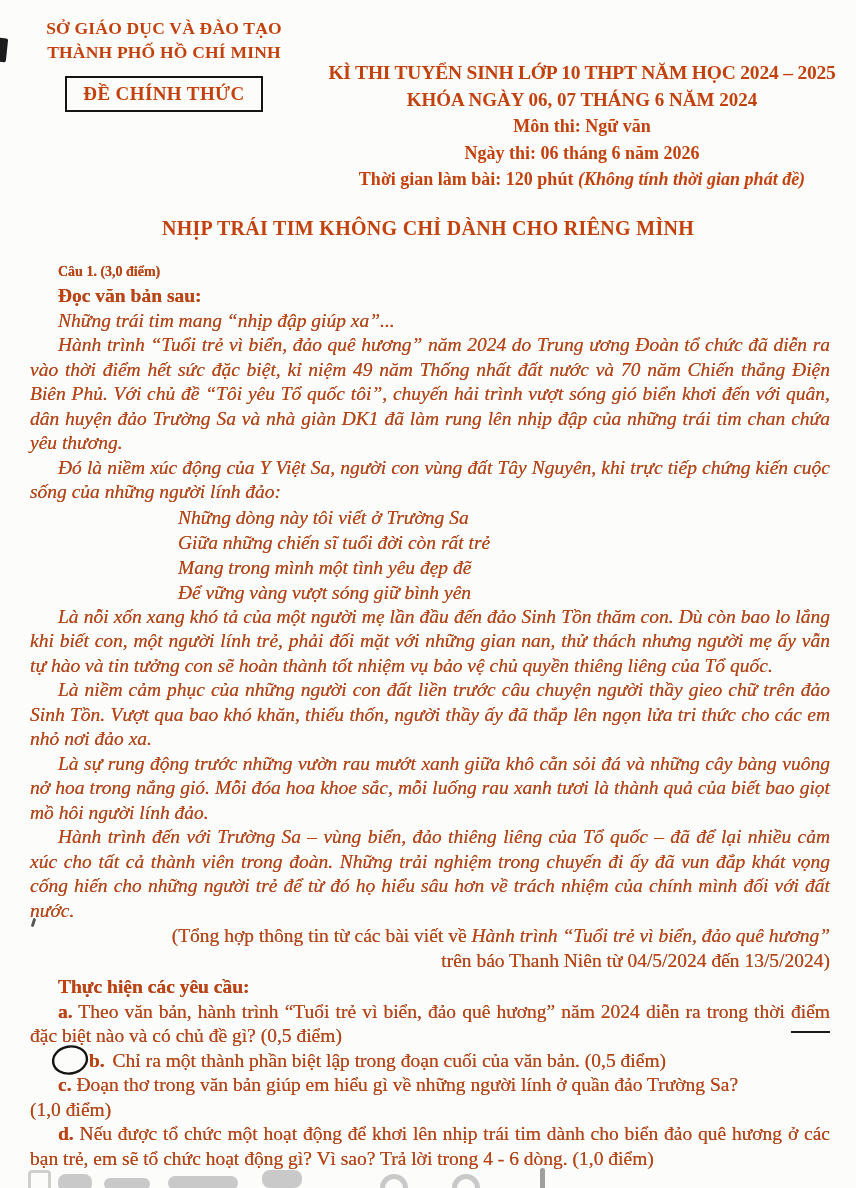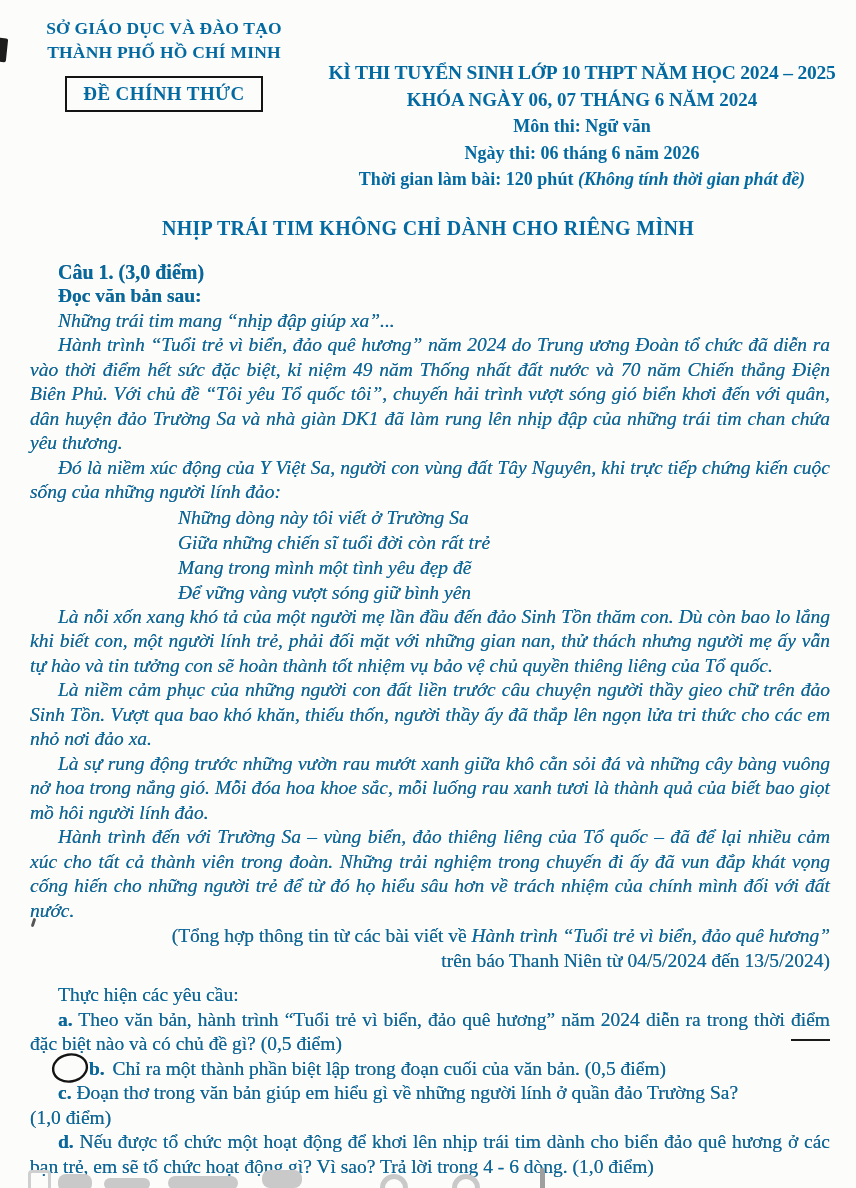--- a/index.html
+++ b/index.html
@@ -1,43 +1,43 @@
 <!DOCTYPE html>
 <html><head>
 <meta charset="utf-8">
 <style>
   html,body{margin:0;padding:0;background:#e8e8e8;}
   .page{
     position:relative;width:856px;height:1188px;margin:0 auto;
-    background:#fcfcfa;color:#0369a1;overflow:hidden;
+    background:#fcfcfa;color:#c2410c;overflow:hidden;
     font-family:"Liberation Serif",serif;
   }
   
   .header{display:flex;padding:16px 10px 0 14px;}
   .h-left{width:300px;text-align:center;flex:0 0 auto;}
   .h-left .org{font-weight:bold;font-size:17.5px;line-height:24px;letter-spacing:.2px;}
   .stamp-box{display:inline-block;border:2.5px solid #141414;padding:5px 16px;margin-top:12px;
              font-weight:bold;font-size:19px;letter-spacing:.4px;}
   .pages-note{margin-top:18px;font-weight:bold;font-style:italic;font-size:17.5px;}
   .h-right{flex:1;text-align:center;padding-left:4px;margin-top:44px;}
   .h-right .r1{font-weight:bold;font-size:19.5px;line-height:26px;letter-spacing:-0.2px;}
   .h-right .r2{font-weight:bold;font-size:19px;line-height:27px;}
   .h-right .r3,.h-right .r4,.h-right .r5{font-weight:bold;font-size:18px;line-height:26.5px;}
   .h-right .it{font-style:italic;}
   
   .doc-title{text-align:center;font-weight:bold;font-size:20px;letter-spacing:.3px;margin-top:24px;}
   .content{padding:0 26px 0 30px;font-size:19.5px;line-height:24.5px;
            text-shadow:0 0 .5px rgba(25,25,25,.6);}
-  .q-head{font-weight:bold;font-size:20px;margin:20px 0 0 28px;}
+  .q-head{font-weight:bold;font-size:14px;margin:20px 0 0 28px;}
   .read-label{font-weight:bold;margin-left:28px;}
   .para{margin:0;text-align:justify;text-indent:28px;font-style:italic;}
   .poem-line{margin-left:148px;font-style:italic;line-height:25px;}
   .source{text-align:right;margin-top:1px;}
   .source .it{font-style:italic;}
-  .tasks-head{font-weight:normal;margin:10px 0 0 28px;}
+  .tasks-head{font-weight:bold;margin:2px 0 0 28px;}
   .task{margin:0;text-align:justify;text-indent:28px;}
   .score{}
   .u-pen{border-bottom:2px solid #1a1a1a;padding-bottom:9px;}
   .b-wrap{position:relative;display:inline-block;padding:0 3px;}
   .b-wrap svg{position:absolute;left:-9px;top:-6px;overflow:visible;}
   
   .corner-mark{position:absolute;left:-3px;top:38px;width:10px;height:24px;background:#1c1c1c;
                transform:rotate(6deg);border-radius:2px;}
   .tick-mark{position:absolute;left:32px;top:918px;width:3px;height:9px;background:#555;
              transform:rotate(18deg);border-radius:2px;}

